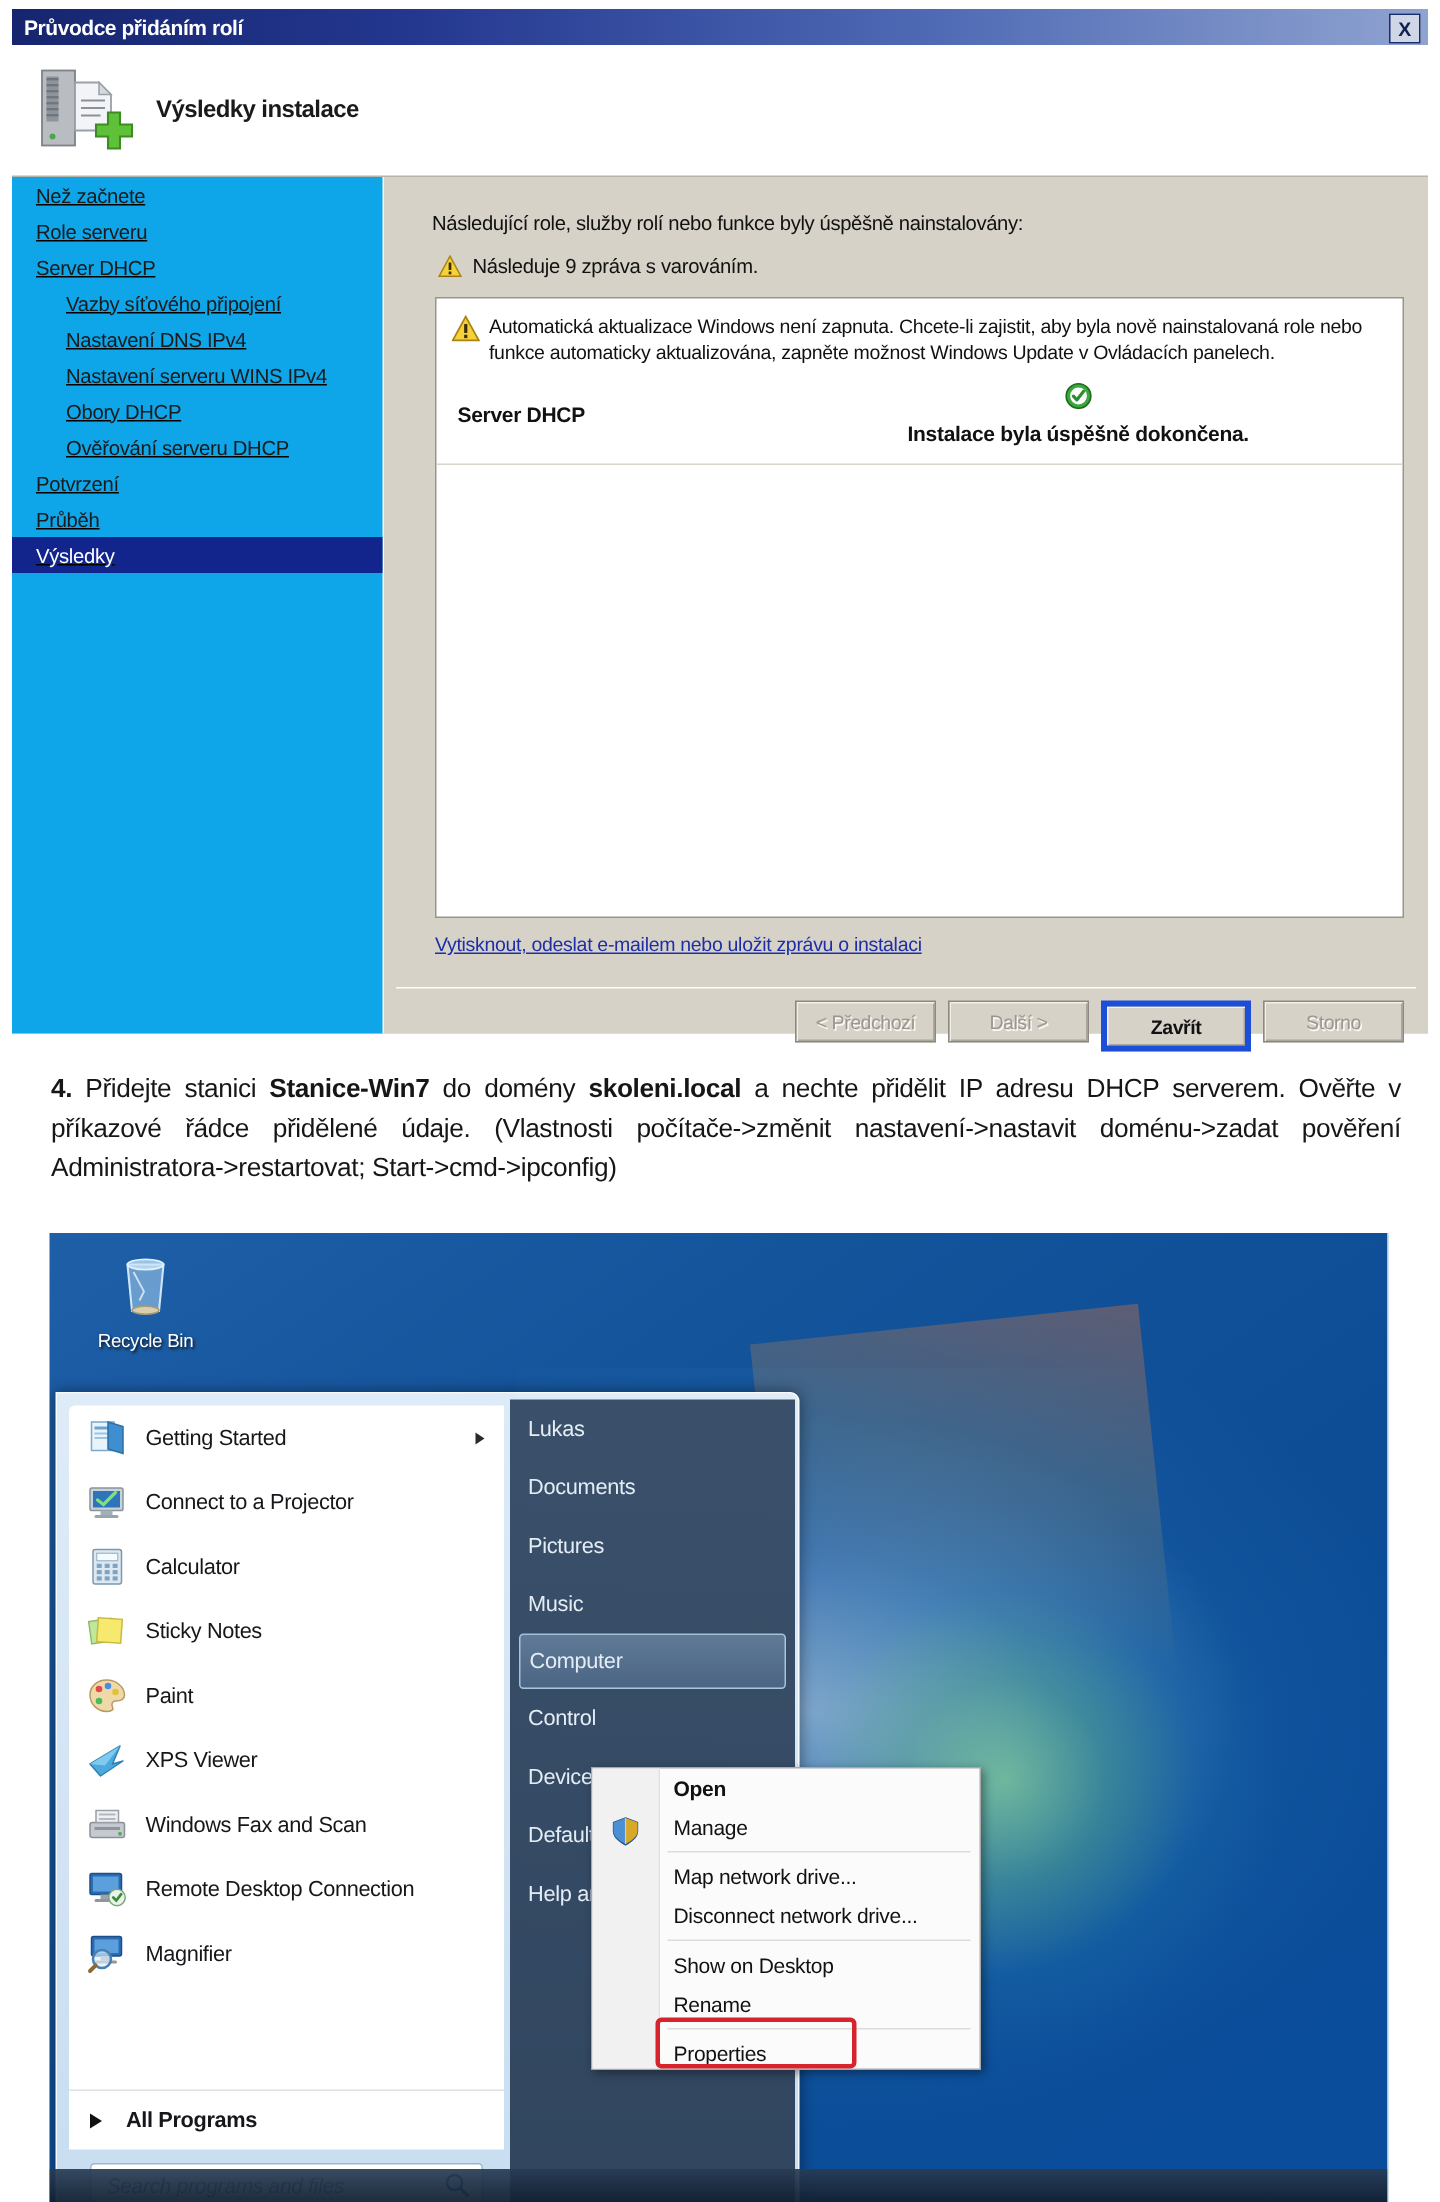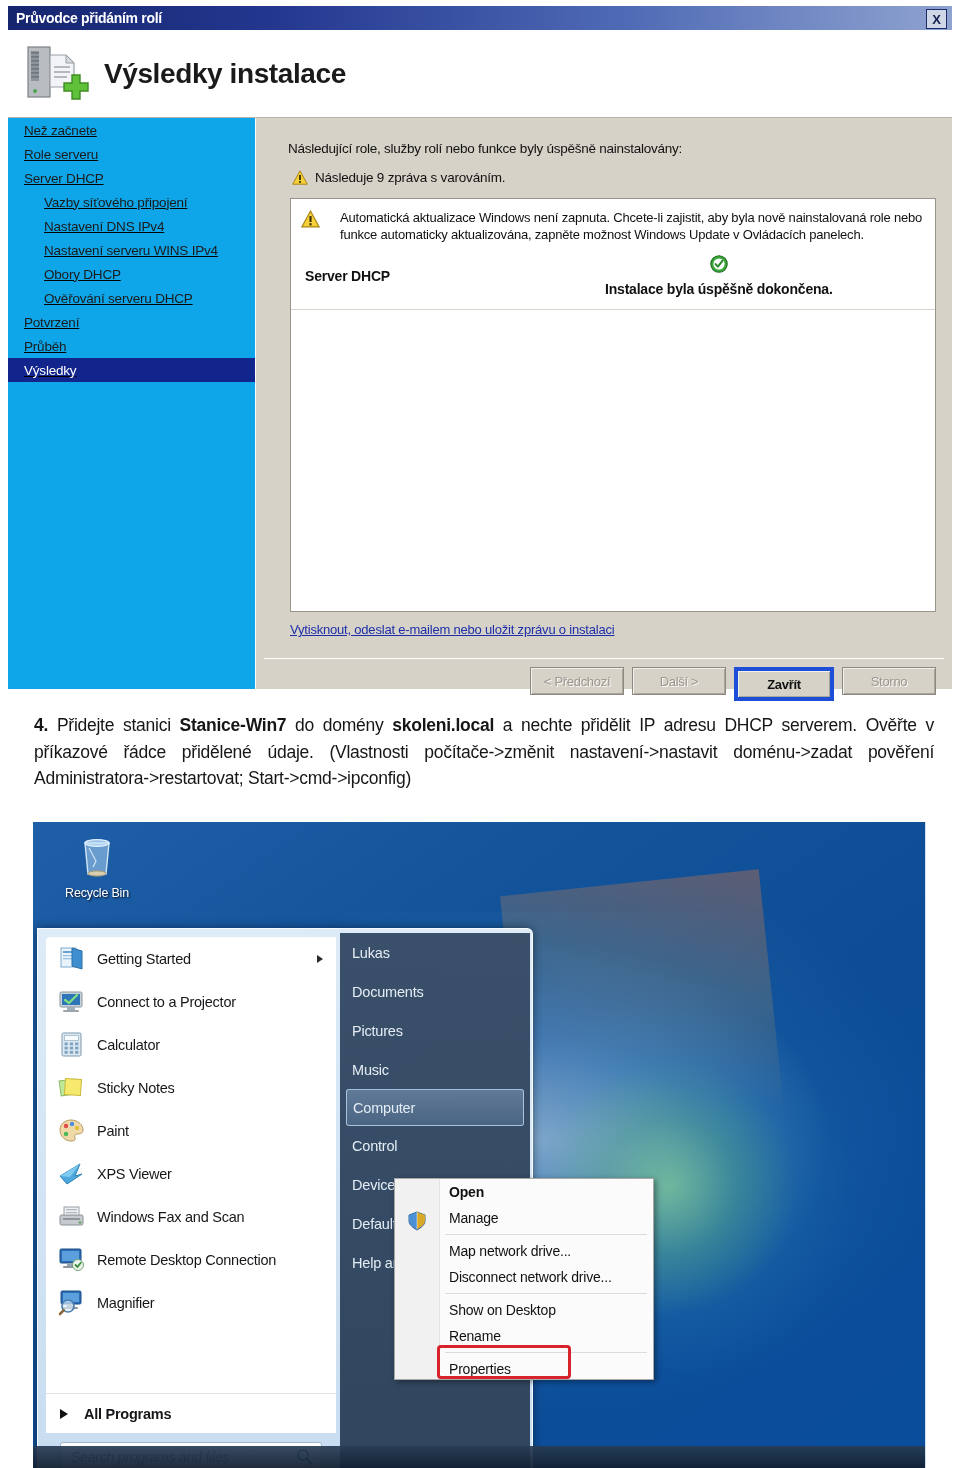--- a/index.html
+++ b/index.html
@@ -27,21 +27,21 @@
     display:flex;align-items:center;justify-content:center;
     font-size:13px;font-weight:bold;color:#13204f;line-height:1;
     font-family:"Liberation Sans", sans-serif;cursor:pointer;
   }
   #wizard-header{
     position:absolute;left:0;top:24px;width:944px;height:87px;background:#fff;
     border-bottom:1px solid #b9b4a8;display:flex;align-items:center;
   }
   #wizard-header-icon{width:70px;height:70px;margin-left:12px;flex:0 0 auto;}
   #wizard-header-title{
-    font-size:28px;font-weight:bold;color:#1a1a1a;margin-left:14px;letter-spacing:-0.4px;
+    font-size:16px;font-weight:bold;color:#1a1a1a;margin-left:14px;letter-spacing:-0.4px;
   }
 
   #wizard-body{position:absolute;left:0;top:112px;width:944px;height:571px;}
 
   
   #wizard-sidebar{
     position:absolute;left:0;top:0;width:247px;height:571px;
     background:#0ea5e9;border-right:1px solid #fdfdfb;text-decoration:underline;
   }
   .side-item{
@@ -61,21 +61,21 @@
   }
   #main-warncount{
     position:absolute;left:36px;top:52px;display:flex;align-items:center;gap:7px;
     font-size:13.5px;color:#111;letter-spacing:-0.2px;
   }
   #results-box{
     position:absolute;left:34px;top:80px;width:644px;height:412px;
     background:#ffffff;border:1px solid #9a958b;overflow:hidden;
   }
   #warn-row{
-    display:flex;gap:20px;padding:10px 12px 6px 10px;
+    display:flex;gap:6px;padding:10px 12px 6px 10px;
   }
   #warn-text{font-size:13px;color:#111;line-height:1.32;letter-spacing:-0.2px;}
   #role-row{
     display:flex;align-items:center;padding:6px 12px 12px 14px;
     border-bottom:1px solid #d8d4cc;
   }
   #role-name{font-size:14px;font-weight:bold;color:#111;width:300px;letter-spacing:-0.2px;}
   #role-status{display:flex;align-items:center;gap:8px;font-size:14px;font-weight:bold;color:#111;letter-spacing:-0.2px;flex-direction:column;}
 
   #report-link{

